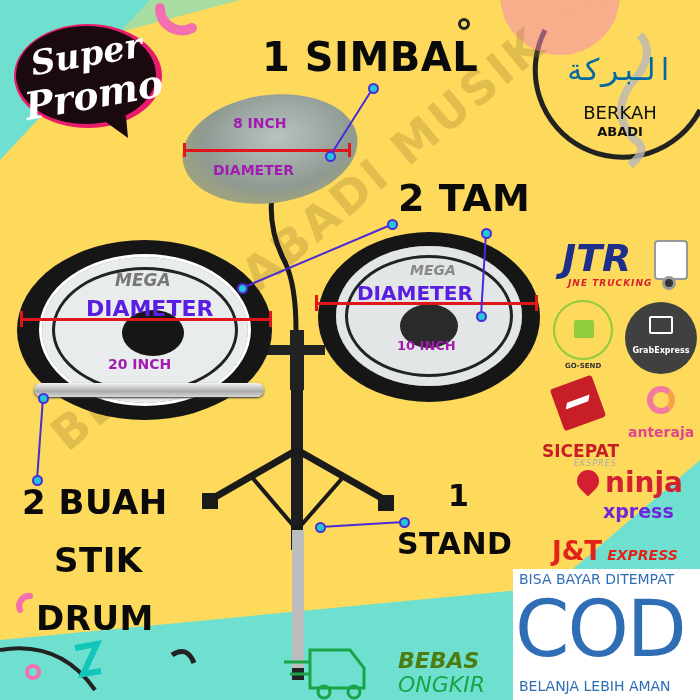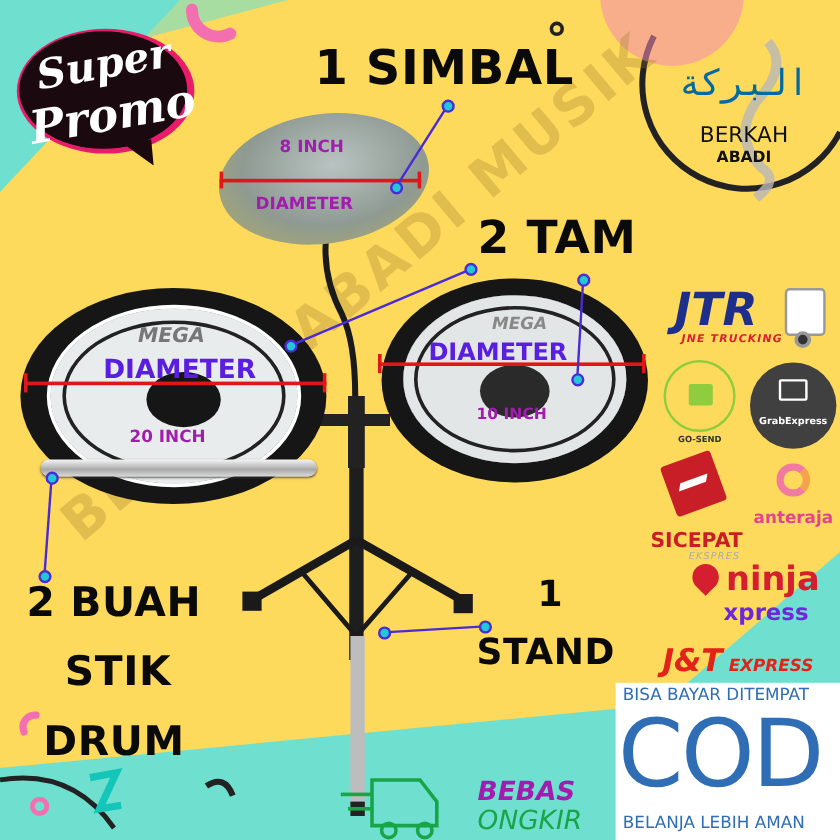--- a/index.html
+++ b/index.html
@@ -153,33 +153,33 @@
   <div style="position:absolute;left:3px;top:46px;font-size:14px;font-weight:bold;color:#e0458d">anteraja</div>
 </div>
 
 <div class="abs" style="left:577px;top:470px;width:120px;height:50px">
   <div style="position:absolute;left:0;top:0;width:22px;height:22px;border-radius:50% 50% 50% 0;transform:rotate(-45deg);background:#d31f2f"></div>
   <div style="position:absolute;left:28px;top:-4px;font-size:28px;font-weight:bold;color:#d31f2f">ninja</div>
   <div style="position:absolute;left:26px;top:30px;font-size:19px;font-weight:bold;color:#6d28d9">xpress</div>
 </div>
 
 <div class="abs" style="left:552px;top:536px;width:148px;height:32px">
-  <span style="font-size:26px;font-weight:bold;font-style:italic;color:#e2231a">J&amp;T</span>
+  <span style="font-size:26px;font-weight:bold;color:#e2231a">J&amp;T</span>
   <span style="font-size:14px;font-weight:bold;font-style:italic;color:#e2231a">EXPRESS</span>
 </div>
 
 <div class="abs" style="left:513px;top:569px;width:187px;height:131px;background:#fff">
   <div style="position:absolute;left:6px;top:2px;font-size:14px;color:#2f6db5;white-space:nowrap">BISA BAYAR DITEMPAT</div>
   <div style="position:absolute;left:2px;top:14px;font-size:78px;color:#2f6db5;line-height:92px;letter-spacing:-2px">COD</div>
   <div style="position:absolute;left:6px;top:109px;font-size:14px;color:#2f6db5;white-space:nowrap">BELANJA LEBIH AMAN</div>
 </div>
 
 <div class="abs" style="left:280px;top:640px;width:232px;height:60px">
   <svg width="100" height="60" style="position:absolute;left:0;top:0">
     <path d="M30 10 h40 l14 18 v20 h-54 z" stroke="#18a548" stroke-width="3" fill="none"></path>
     <line x1="4" y1="22" x2="30" y2="22" stroke="#18a548" stroke-width="3"></line>
     <line x1="10" y1="34" x2="30" y2="34" stroke="#18a548" stroke-width="3"></line>
     <circle cx="44" cy="52" r="6" stroke="#18a548" stroke-width="3" fill="none"></circle>
     <circle cx="74" cy="52" r="6" stroke="#18a548" stroke-width="3" fill="none"></circle>
   </svg>
-  <div style="position:absolute;left:118px;top:8px;font-size:22px;font-weight:bold;font-style:italic;color:#a21caf">BEBAS</div>
+  <div style="position:absolute;left:118px;top:8px;font-size:22px;font-weight:bold;font-style:italic;color:#4d7c0f">BEBAS</div>
   <div style="position:absolute;left:118px;top:32px;font-size:22px;font-style:italic;color:#18a548">ONGKIR</div>
 </div>
 
 </body></html>

